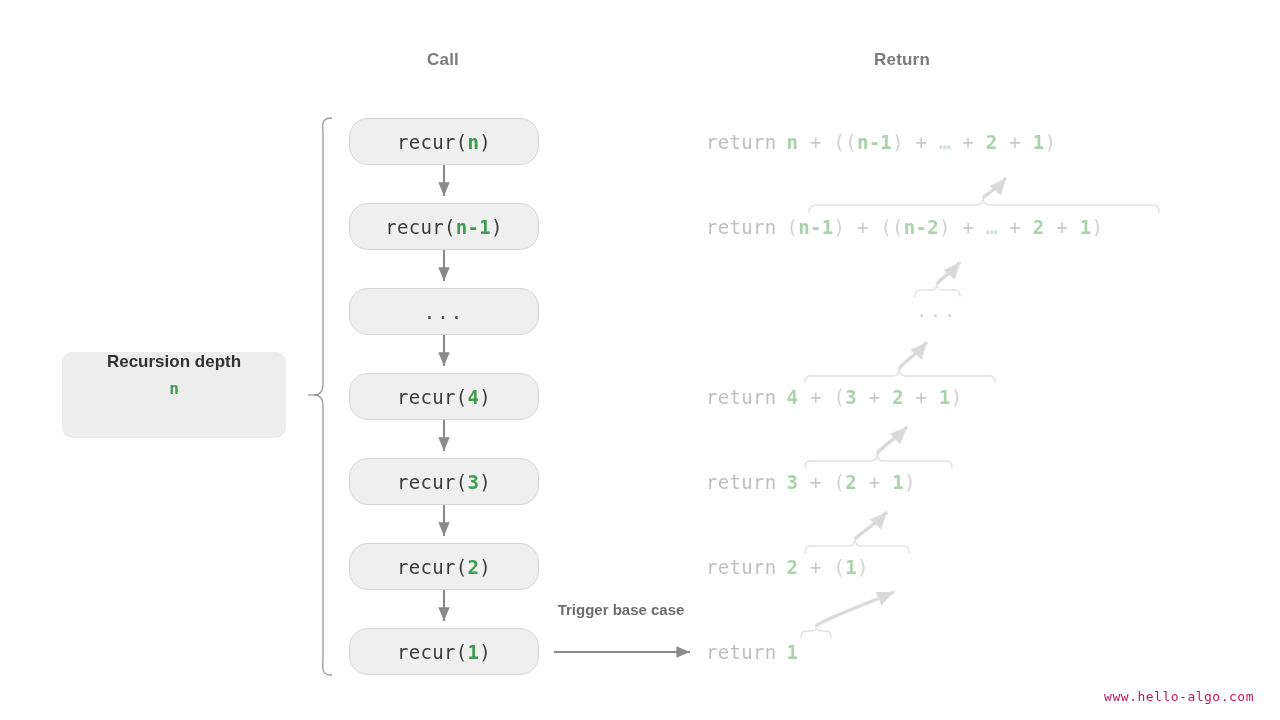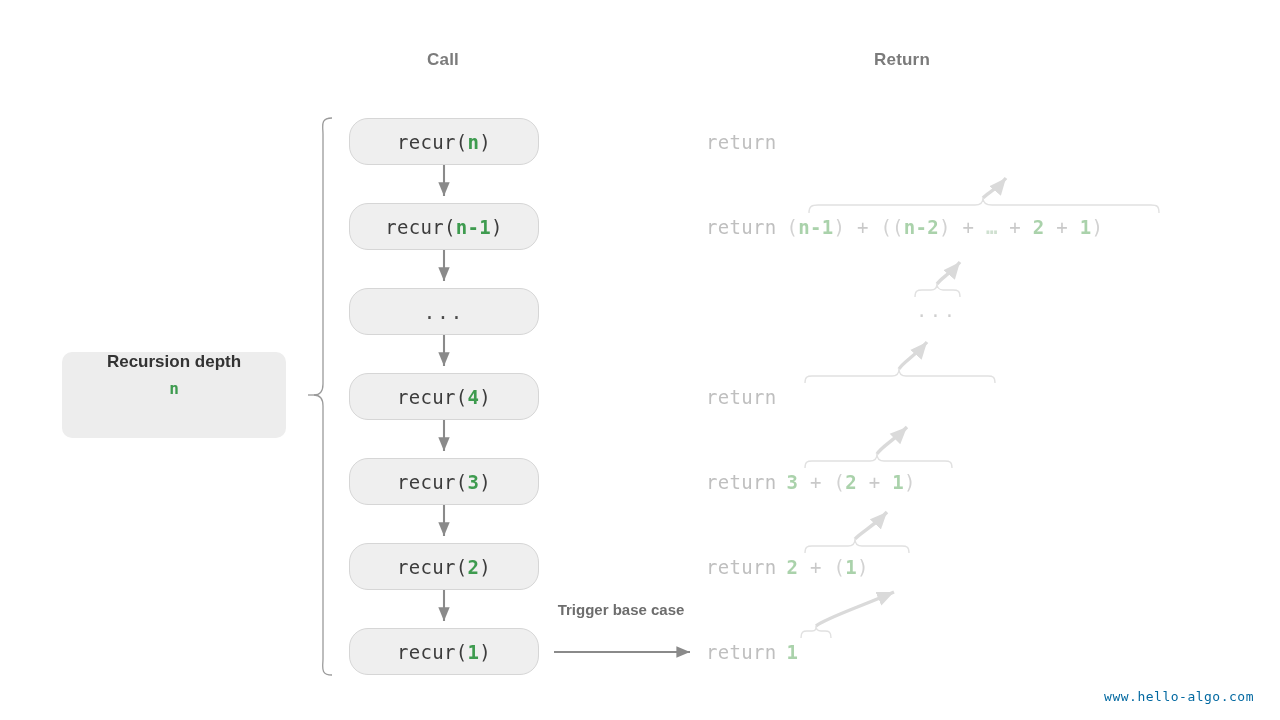--- a/index.html
+++ b/index.html
@@ -132,21 +132,21 @@
     color: #6d6d6d;
     white-space: nowrap;
   }
 
   .watermark {
     position: absolute;
     right: 38px;
     bottom: 16px;
     font-family: "DejaVu Sans Mono", monospace;
     font-size: 13px;
-    color: #0369a1;
+    color: #be185d;
     letter-spacing: 0.5px;
   }
 </style>
 </head>
 <body>
 
 <div id="canvas">
 
   <svg id="svg-layer" viewBox="0 0 1280 720" xmlns="http://www.w3.org/2000/svg">
     <defs>
@@ -263,27 +263,29 @@
       <div class="call-box" style="top: 628px;">
         <span>recur(</span>
         <span class="arg">1</span>
         <span>)</span>
       </div>
     </div>
 
   <div id="return-container">
       <div class="return-row" style="left: 694px; top: 125px;">
         <span class="kw">return</span>
+        <span><span class="num">n</span><span class="op"> + </span><span class="paren">((</span><span class="num">n-1</span><span class="paren">)</span><span class="op"> + </span><span class="dots">…</span><span class="op"> + </span><span class="num">2</span><span class="op"> + </span><span class="num">1</span><span class="paren">)</span></span>
       </div>
       <div class="return-row" style="left: 694px; top: 210px;">
         <span class="kw">return</span>
         <span><span class="paren">(</span><span class="num">n-1</span><span class="paren">)</span><span class="op"> + </span><span class="paren">((</span><span class="num">n-2</span><span class="paren">)</span><span class="op"> + </span><span class="dots">…</span><span class="op"> + </span><span class="num">2</span><span class="op"> + </span><span class="num">1</span><span class="paren">)</span></span>
       </div>
       <div class="return-row" style="left: 694px; top: 380px;">
         <span class="kw">return</span>
+        <span><span class="num">4</span><span class="op"> + </span><span class="paren">(</span><span class="num">3</span><span class="op"> + </span><span class="num">2</span><span class="op"> + </span><span class="num">1</span><span class="paren">)</span></span>
       </div>
       <div class="return-row" style="left: 694px; top: 465px;">
         <span class="kw">return</span>
         <span><span class="num">3</span><span class="op"> + </span><span class="paren">(</span><span class="num">2</span><span class="op"> + </span><span class="num">1</span><span class="paren">)</span></span>
       </div>
       <div class="return-row" style="left: 694px; top: 550px;">
         <span class="kw">return</span>
         <span><span class="num">2</span><span class="op"> + </span><span class="paren">(</span><span class="num">1</span><span class="paren">)</span></span>
       </div>
       <div class="return-row" style="left: 694px; top: 635px;">

